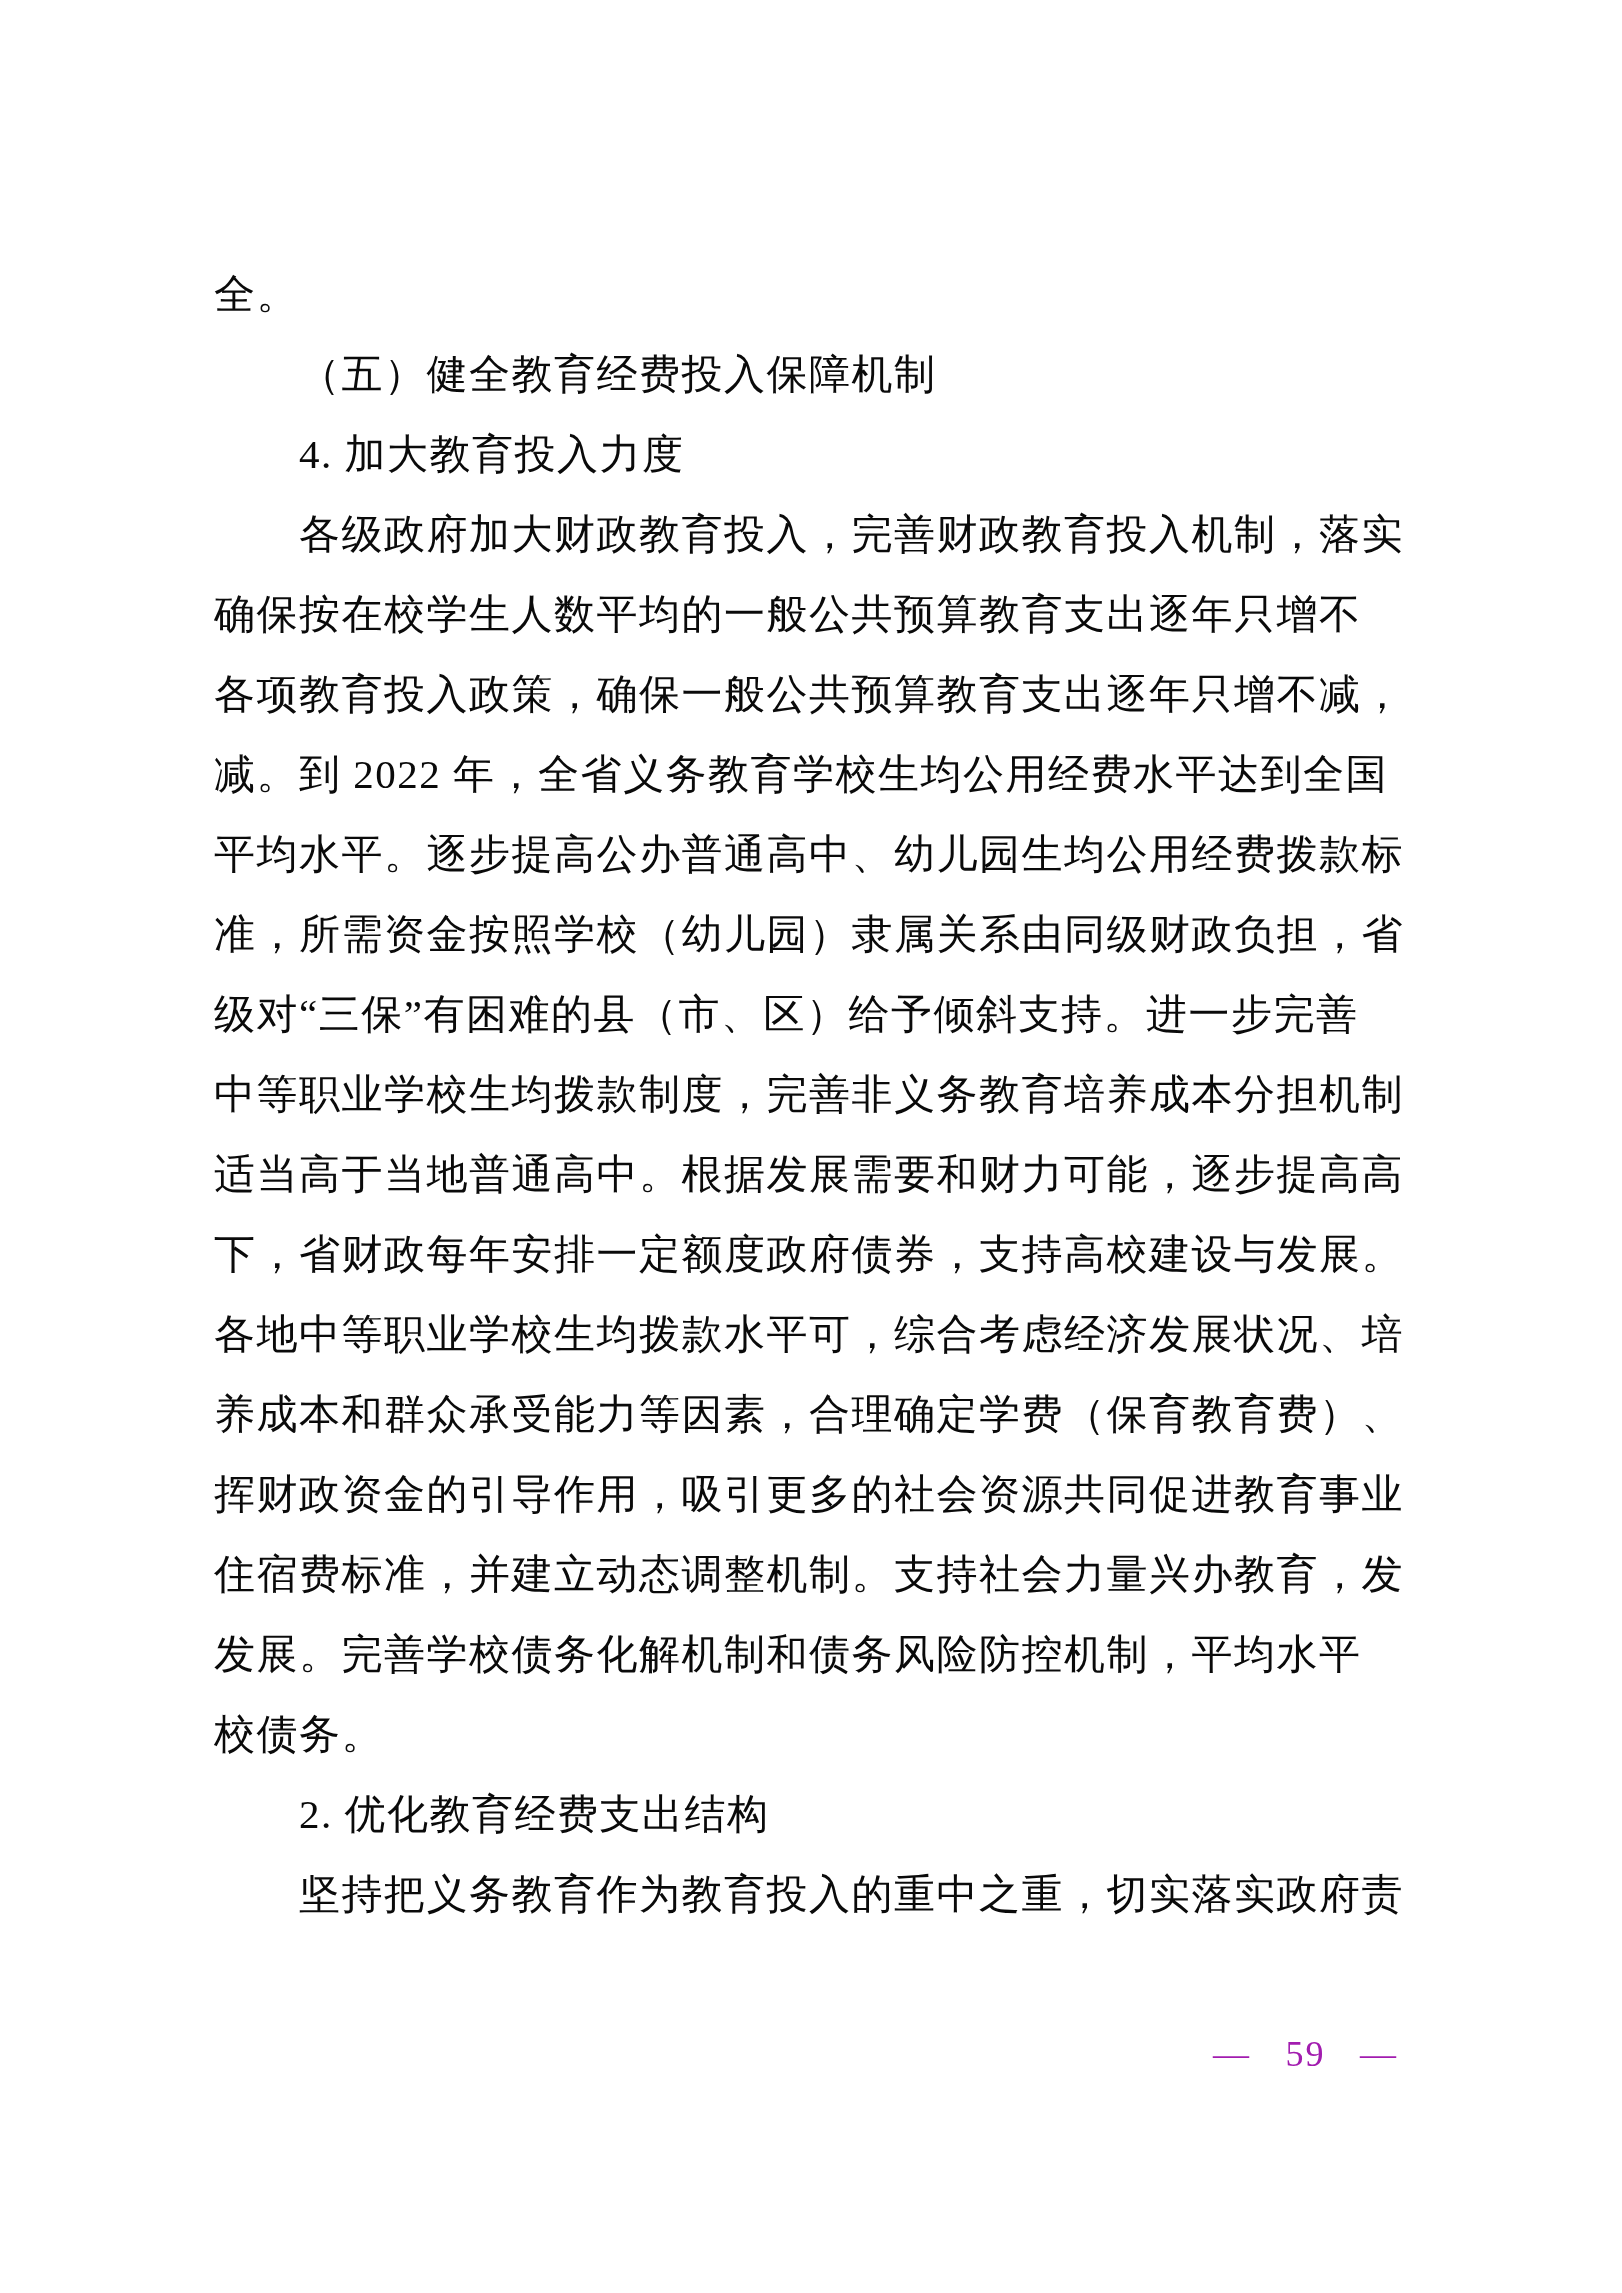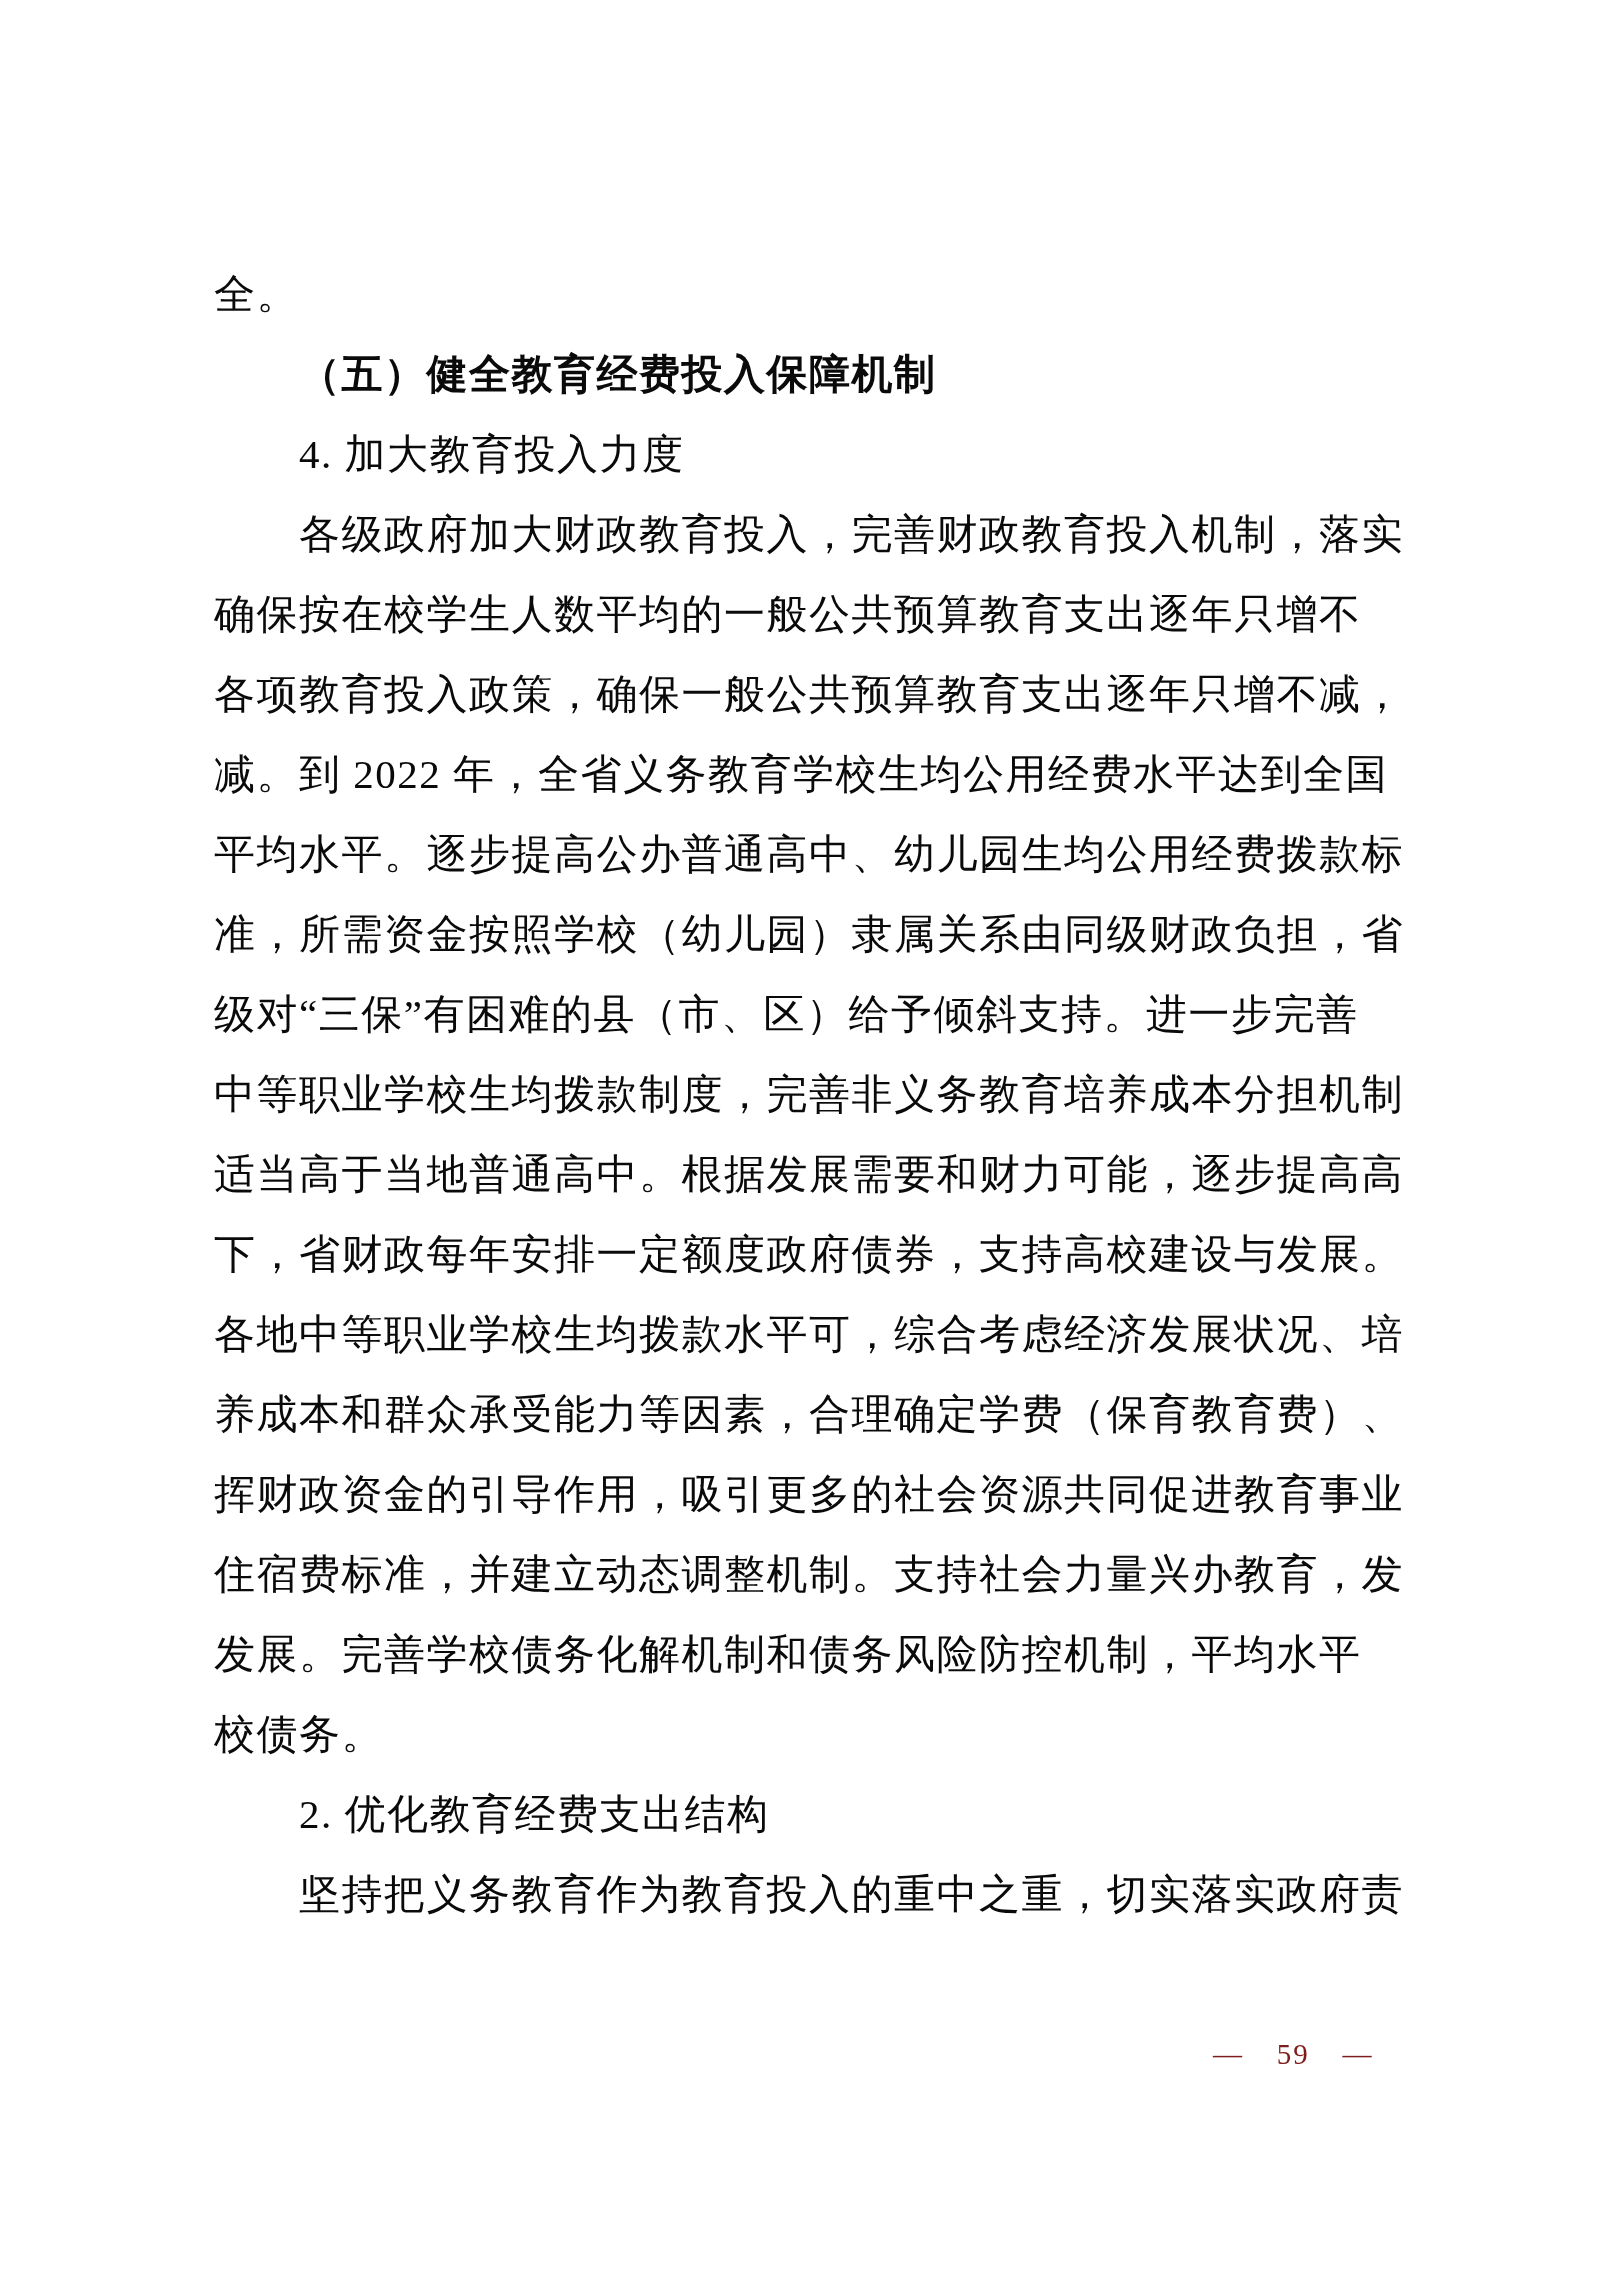--- a/index.html
+++ b/index.html
@@ -26,31 +26,31 @@
     height: 80px;
     line-height: 80px;
     font-size: 41px;
     letter-spacing: 1.5px;
     white-space: nowrap;
   }
   .indent {
     padding-left: 85px;
   }
   .bold {
-    font-weight: bold;
+    font-weight: normal;
   }
   .page-number {
     position: absolute;
     left: 1213px;
     top: 2033px;
-    font-size: 29px;
+    font-size: 36px;
     line-height: 43px;
     letter-spacing: 2px;
     word-spacing: 23.5px;
-    color: #7f1d1d;
+    color: #a21caf;
   }
 </style>
 </head>
 <body>
 
 <div class="page">
   <div class="body-text">
     <div class="line">全。</div>
     <div class="line indent bold">（五）健全教育经费投入保障机制</div>
     <div class="line indent">4. 加大教育投入力度</div>

